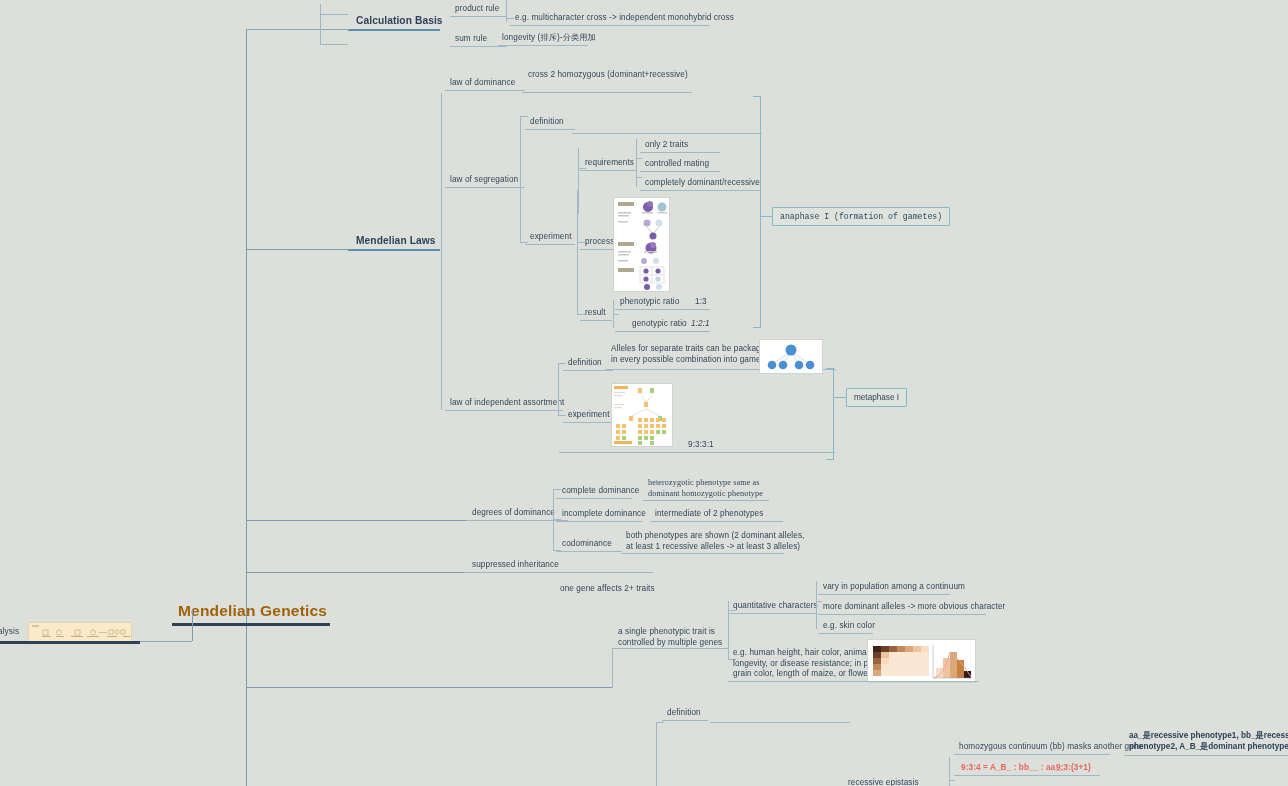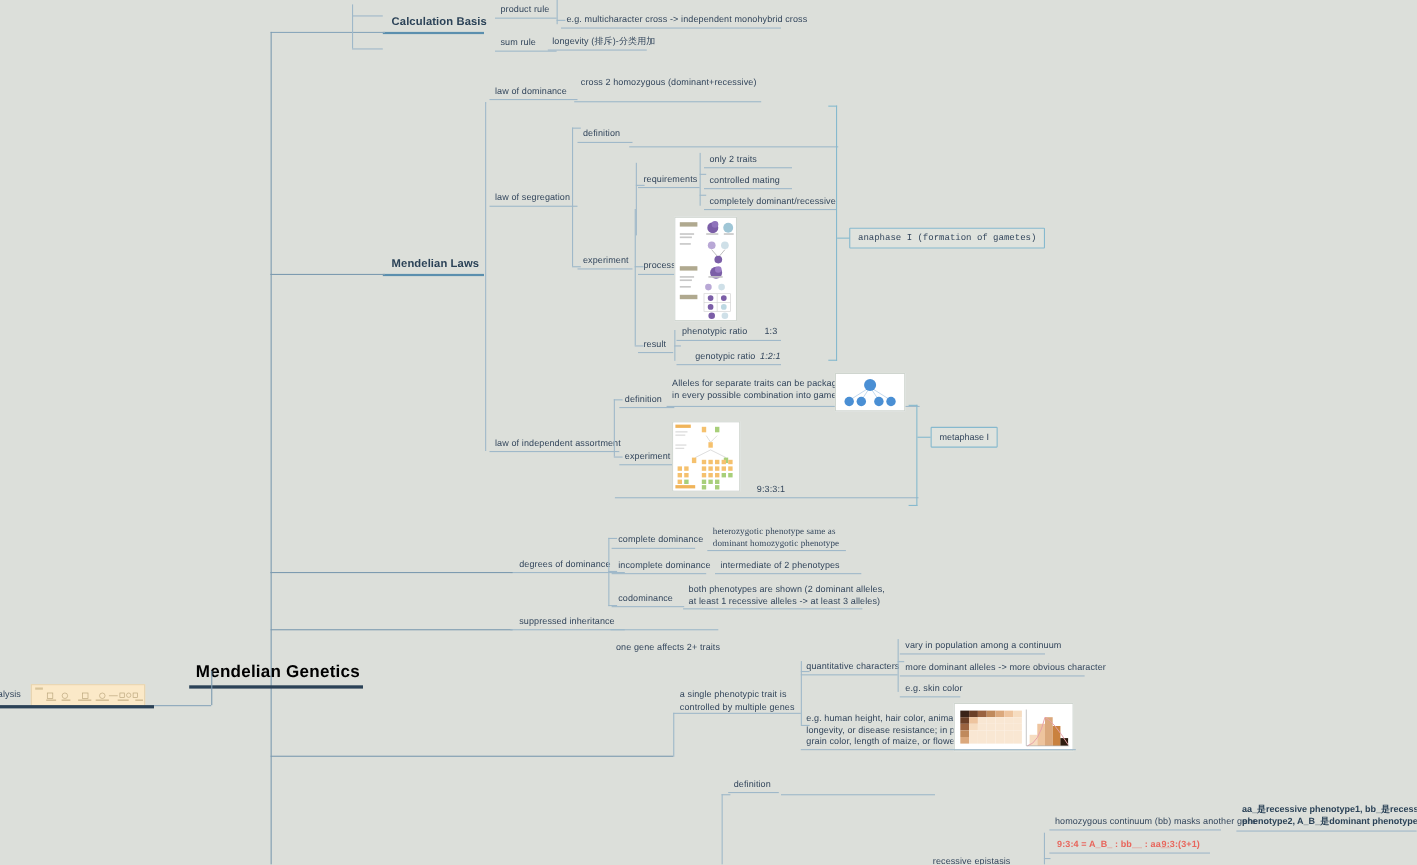--- a/index.html
+++ b/index.html
@@ -7,21 +7,21 @@
     width:1288px;height:786px;
     background:#dcdfda;
     font-family:"Liberation Sans","DejaVu Sans",sans-serif;
     color:#2c3e50;
     overflow:hidden;
     position:relative;
   }
   .canvas{position:absolute;left:0;top:0;width:1288px;height:786px;}
   .node{position:absolute;white-space:pre;line-height:1.28;}
   .txt{font-size:8.2px;color:#33465c;letter-spacing:.1px;}
-  .root-title{font-size:15.5px;font-weight:700;color:#000000;letter-spacing:.2px;}
+  .root-title{font-size:15.5px;font-weight:700;color:#a16207;letter-spacing:.2px;}
   .l1-title{font-size:10.2px;font-weight:600;color:#2b4257;letter-spacing:.1px;}
   .underline-root{position:absolute;height:2.6px;background:#2b4257;}
   .underline-l1{position:absolute;height:2.2px;background:#5b8fae;}
   .underline-thin{position:absolute;height:1px;background:#9fb8c9;}
   .vline{position:absolute;width:1px;background:#9fb8c9;}
   .vline-d{position:absolute;width:1px;background:#7d9bb0;}
   .hline{position:absolute;height:1px;background:#9fb8c9;}
   .hline-d{position:absolute;height:1px;background:#7d9bb0;}
   .boxed{
     position:absolute;border:1px solid #86b9ce;background:#dfe3de;

